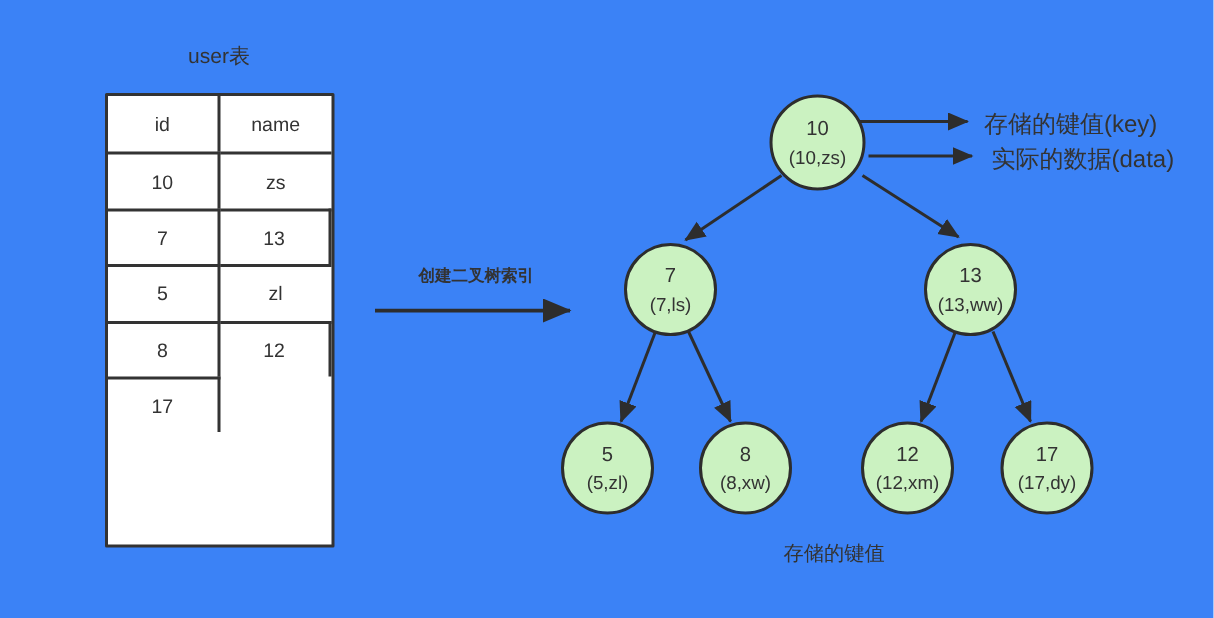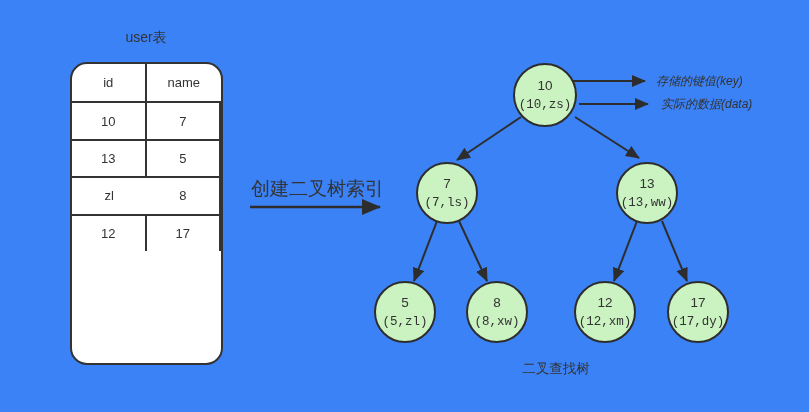--- a/index.html
+++ b/index.html
@@ -23,21 +23,21 @@
     width: 152px;
     text-align: center;
     font-size: 14px;
     color: #333333;
   }
   .user-table {
     position: absolute;
     left: 70px; top: 62px;
     width: 153px; height: 303px;
     border: 2px solid #333333;
-    border-radius: 17px;
+    border-radius: 1px;
     display: grid;
     grid-template-columns: 1fr 1fr;
     grid-template-rows: repeat(8, 1fr);
     background: #ffffff;
   }
   .cell {
     display: flex;
     align-items: center;
     justify-content: center;
     font-size: 13px;
@@ -46,22 +46,23 @@
   }
   .cell.col0 { border-right: 2px solid #333333; }
   .cell.row0 { border-top: none; }
 
   
   .transform-label {
     position: absolute;
     left: 250px; top: 176px;
     width: 135px;
     text-align: center;
-    font-size: 19px;
+    font-size: 11px;
     color: #333333;
+    font-weight: bold;
   }
 
   
   svg.connectors {
     position: absolute;
     left: 0; top: 0;
     width: 809px; height: 412px;
     pointer-events: none;
   }
 
@@ -73,37 +74,36 @@
     background: #cbf2c1;
     border: 2px solid #2d2d2d;
     display: flex;
     flex-direction: column;
     align-items: center;
     justify-content: center;
     gap: 7px;
   }
   .node.small { width: 62px; height: 62px; }
   .node .key { font-size: 13.5px; color: #333333; line-height: 1; }
-  .node .kv  { font-size: 12.5px; color: #333333; line-height: 1; white-space: nowrap; font-family: Liberation Mono, monospace; }
+  .node .kv  { font-size: 12.5px; color: #333333; line-height: 1; white-space: nowrap; }
 
   .node-root { left: 513px; top: 63px; }
   .node-7    { left: 416px; top: 162px; }
   .node-13   { left: 616px; top: 162px; }
   .node-5    { left: 374px; top: 281px; }
   .node-8    { left: 466px; top: 281px; }
   .node-12   { left: 574px; top: 281px; }
   .node-17   { left: 667px; top: 281px; }
 
   
   .annotation {
     position: absolute;
-    font-size: 12px;
+    font-size: 16px;
     color: #333333;
     white-space: nowrap;
-    font-style: italic;
   }
   .annotation-key  { left: 656px; top: 73px; }
   .annotation-data { left: 661px; top: 96px; }
 
   .tree-caption {
     position: absolute;
     left: 486px; top: 360px;
     width: 140px;
     text-align: center;
     font-size: 13.5px;
@@ -115,20 +115,21 @@
 
 <div class="canvas">
 
   <div class="table-title">user表</div>
 
   <div class="user-table">
     <div class="cell row0 col0 header">id</div>
     <div class="cell row0 header">name</div>
 
     <div class="cell col0">10</div>
+    <div class="cell">zs</div>
     <div class="cell col0">7</div>
     <div class="cell col0">13</div>
     <div class="cell col0">5</div>
     <div class="cell">zl</div>
     <div class="cell col0">8</div>
     <div class="cell col0">12</div>
     <div class="cell col0">17</div>
   </div>
 
   <div class="transform-label">创建二叉树索引</div>
@@ -181,15 +182,15 @@
     <span class="kv">(12,xm)</span>
   </div>
   <div class="node small node-17">
     <span class="key">17</span>
     <span class="kv">(17,dy)</span>
   </div>
 
   <div class="annotation annotation-key">存储的键值(key)</div>
   <div class="annotation annotation-data">实际的数据(data)</div>
 
-  <div class="tree-caption">二叉查找树</div>
+  <div class="tree-caption">存储的键值</div>
 
 </div>
 
 </body></html>

